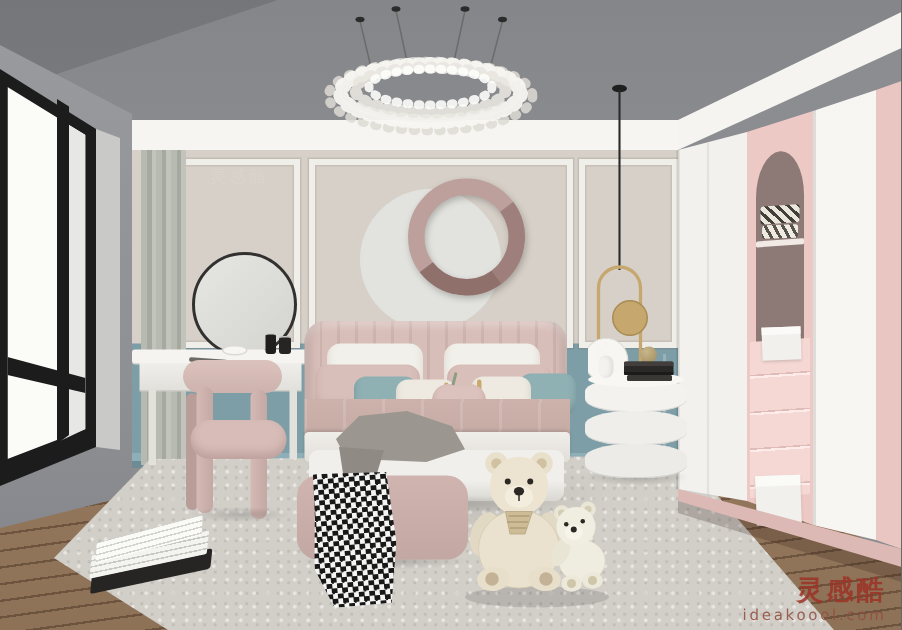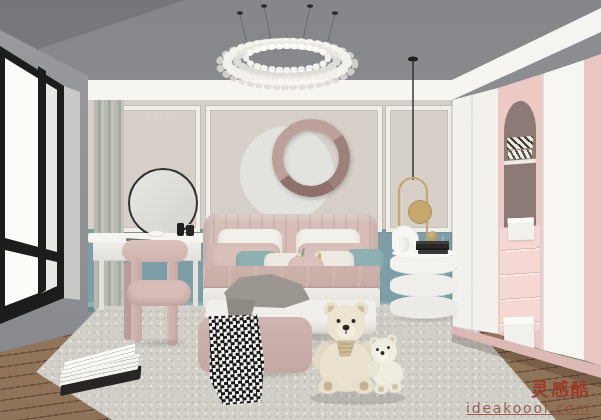--- a/index.html
+++ b/index.html
@@ -2,21 +2,21 @@
 <html><head>
 <meta charset="utf-8">
 <style>
   html,body{margin:0;padding:0;background:#4a4a4e;font-family:"DejaVu Sans",sans-serif;}
   .stage{position:relative;width:601px;height:420px;overflow:hidden;background:#8c8d91;}
   .a{position:absolute;}
   .cp{position:absolute;inset:0;}
   .wm-faint{position:absolute;color:rgba(255,255,255,0.09);font-size:11px;letter-spacing:2px;pointer-events:none;}
   .wm-main{position:absolute;right:10px;bottom:4px;text-align:right;line-height:1.15;}
   .wm-brand{font-size:18px;font-weight:bold;letter-spacing:2px;color:rgba(156,50,38,0.85);}
-  .wm-domain{font-size:14px;letter-spacing:1.8px;color:rgba(146,78,62,0.88);text-decoration:underline;}
+  .wm-domain{font-size:10px;letter-spacing:1.8px;color:rgba(146,78,62,0.88);}
 </style>
 </head>
 <body>
 
 <div class="stage">
 
   <div class="a" style="left:88px;top:96px;width:364px;height:216px;background:#d6d0c8;"></div>
 
   <div class="a" style="left:88px;top:229px;width:364px;height:83px;background:linear-gradient(180deg,#7d9da7 0 88%,#8fafb8 88% 94%,#6d8b94 94% 100%);"></div>
   <div class="a" style="left:442px;top:236px;width:2px;height:70px;background:rgba(255,255,255,0.22);"></div>

